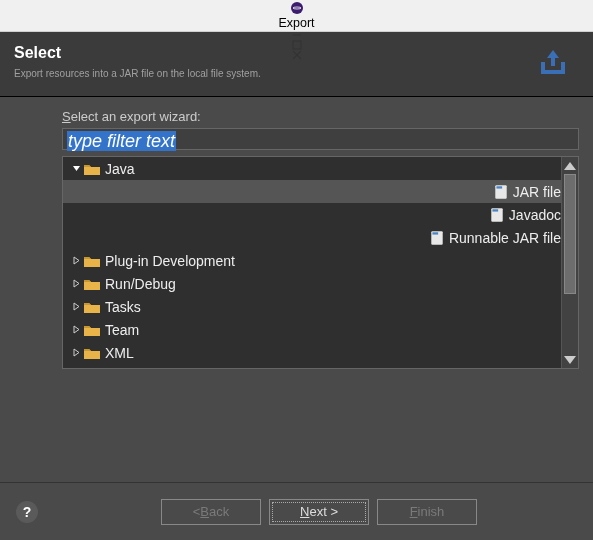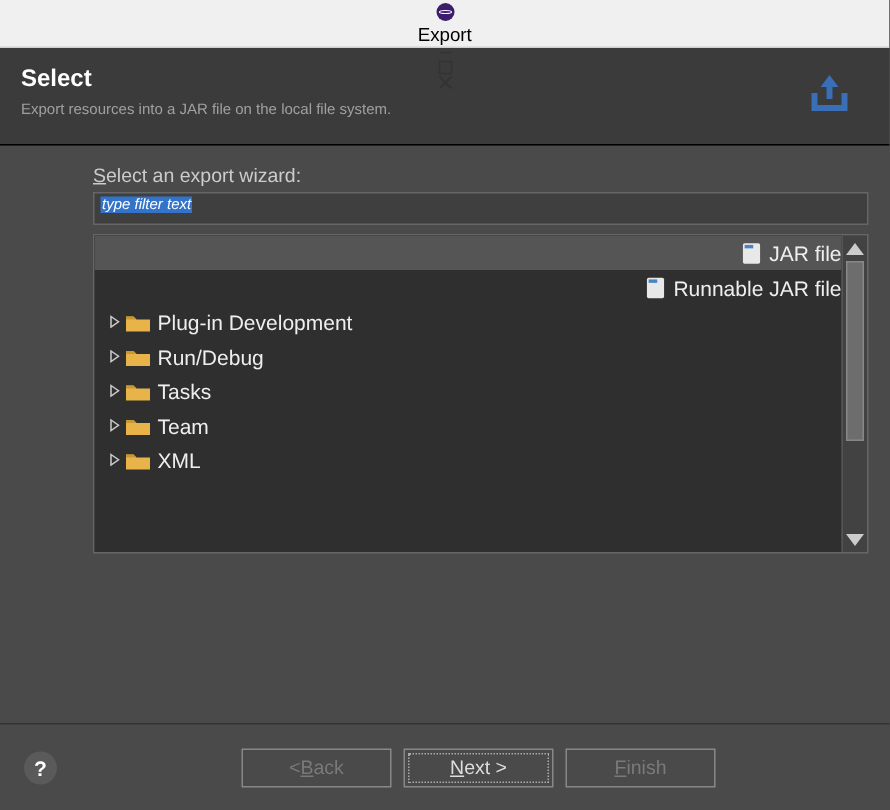--- a/index.html
+++ b/index.html
@@ -59,21 +59,21 @@
   .label { font-size: 13px; color: #ccc; margin-bottom: 4px; display: block; }
   .underline { text-decoration: underline; }
 
   .filter {
     width: 100%;
     height: 22px;
     background: #3f3f3f;
     border: 1px solid #666;
     padding: 2px 4px;
     color: #fff;
-    font-size: 10px;
+    font-size: 18px;
     font-style: italic;
     margin-bottom: 6px;
   }
   .filter-text {
     background: #3373c9;
     color: #fff;
     padding: 0 1px;
   }
 
   .tree-wrap {
@@ -216,28 +216,51 @@
 
 <div class="content">
   <span class="label"><span class="underline">S</span><span>elect an export wizard:</span></span>
 
   <div class="filter">
     <span class="filter-text">type filter text</span>
   </div>
 
   <div class="tree-wrap">
     <div class="tree" id="tree">
+        <div class="tnode lvl0">
+          <span class="twisty">
+            <svg viewBox="0 0 9 9">
+              <path d="M1 2 L8 2 L4.5 7 Z" fill="#fff"></path>
+            </svg>
+          </span>
+          <span class="folder">
+            <svg viewBox="0 0 18 14">
+              <path d="M1 3 L6 3 L8 5 L17 5 L17 13 L1 13 Z" fill="#e8b44a"></path>
+              <path d="M1 3 L6 3 L8 5 L1 5 Z" fill="#c9972f"></path>
+            </svg>
+          </span>
+          <span>Java</span>
+        </div>
         <div class="tnode lvl1 selected">
           <span class="fileico">
             <svg viewBox="0 0 14 14">
               <rect x="2" y="1" width="10" height="12" fill="#e8e8e8" rx="1"></rect>
               <rect x="3" y="2" width="5" height="2" fill="#4a84c4"></rect>
             </svg>
           </span>
           <span>JAR file</span>
+        </div>
+        <div class="tnode lvl1">
+          <span class="fileico">
+            <svg viewBox="0 0 14 14">
+              <rect x="2" y="1" width="10" height="12" fill="#e8e8e8" rx="1"></rect>
+              <rect x="3" y="2" width="5" height="2" fill="#4a84c4"></rect>
+            </svg>
+          </span>
+          <span>Javadoc</span>
         </div>
         <div class="tnode lvl1">
           <span class="fileico">
             <svg viewBox="0 0 14 14">
               <rect x="2" y="1" width="10" height="12" fill="#e8e8e8" rx="1"></rect>
               <rect x="3" y="2" width="5" height="2" fill="#4a84c4"></rect>
             </svg>
           </span>
           <span>Runnable JAR file</span>
         </div>

